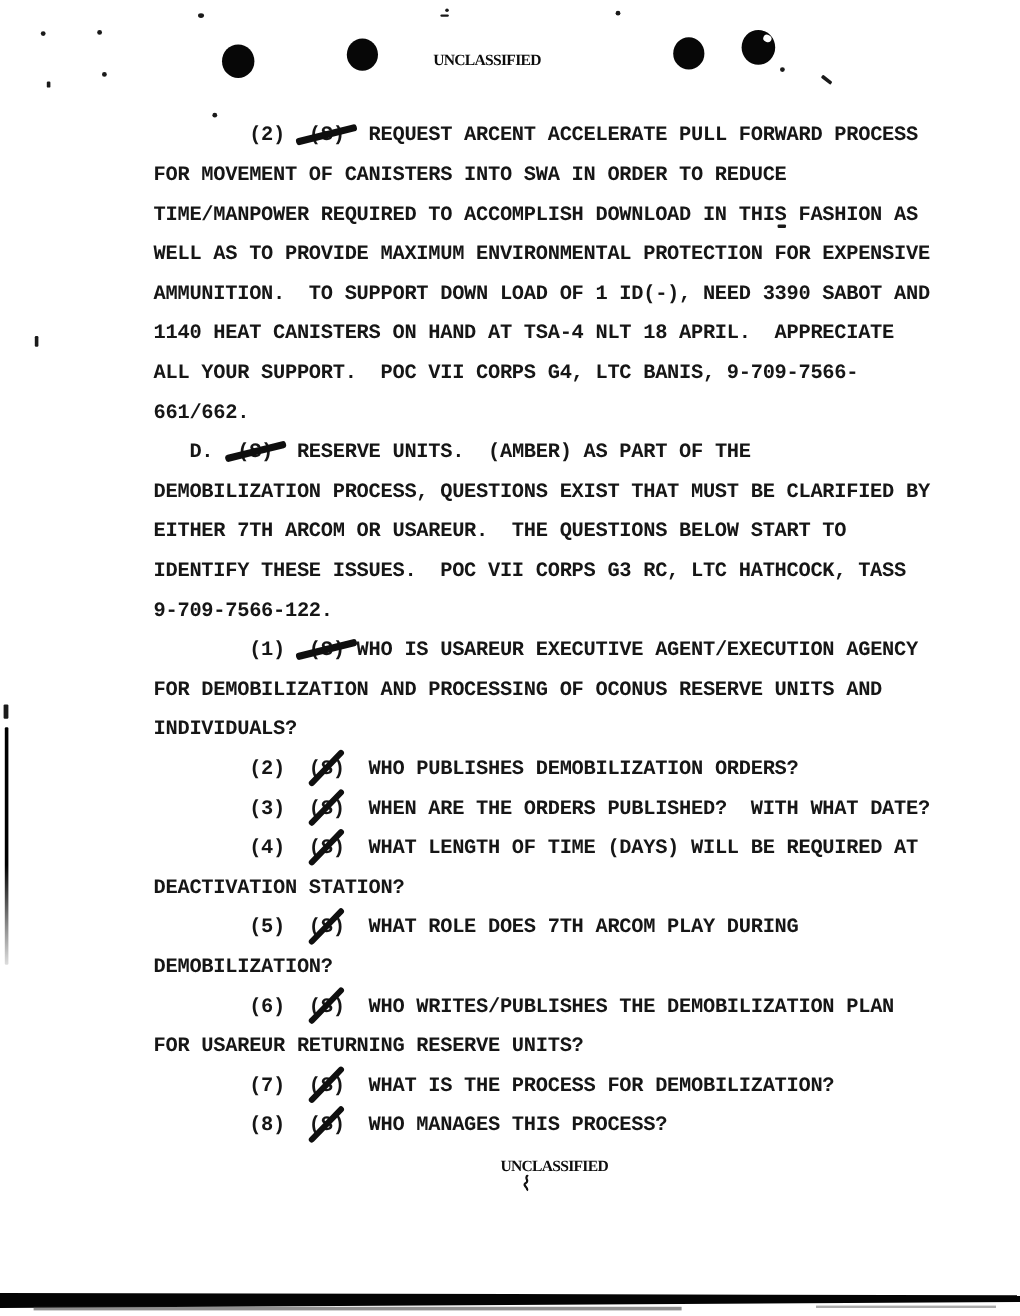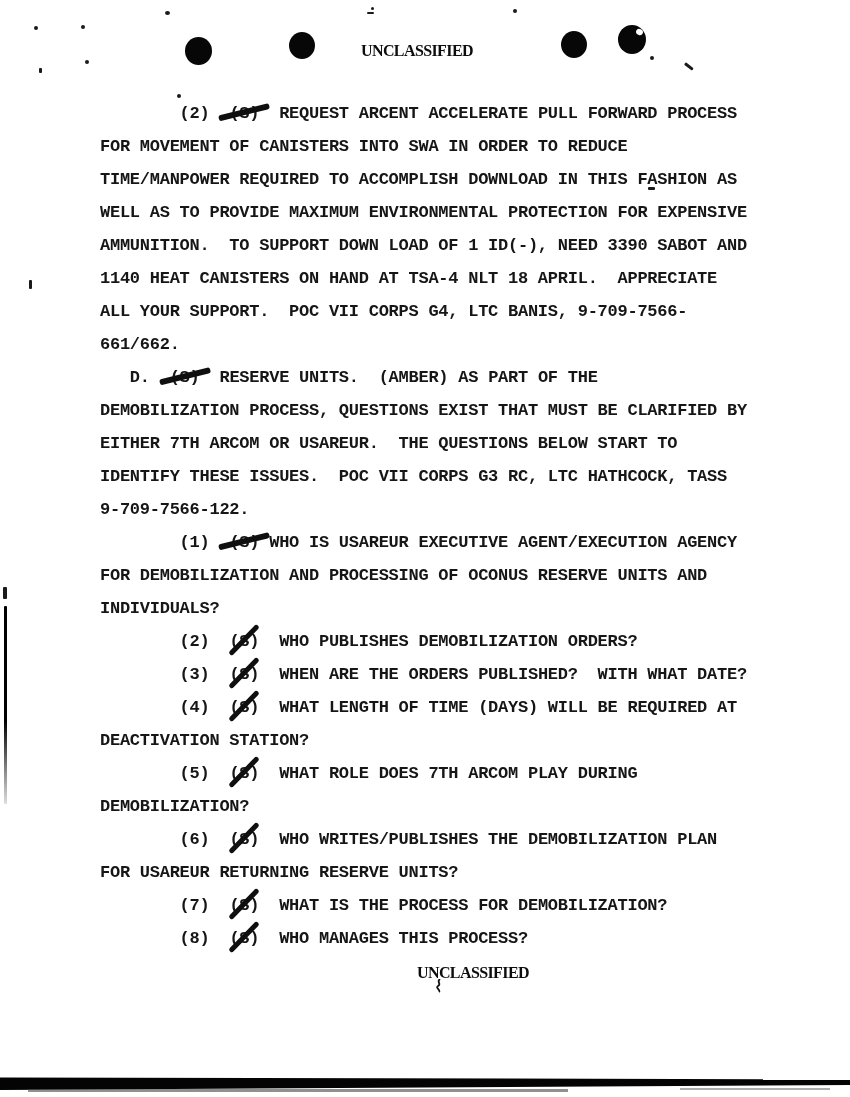--- a/index.html
+++ b/index.html
@@ -3,27 +3,27 @@
 <meta charset="utf-8">
 <style>
   html,body{margin:0;padding:0;background:#e8e8e8;}
   .page{
     position:relative;width:850px;height:1097px;background:#ffffff;
     overflow:hidden;font-family:"Liberation Mono",monospace;color:#141414;
   }
   
   .banner{
     position:absolute;font-family:"Liberation Serif",serif;font-weight:700;
-    font-size:16px;letter-spacing:-0.6px;color:#0d0d0d;white-space:nowrap;
+    font-size:13px;letter-spacing:-0.6px;color:#0d0d0d;white-space:nowrap;
   }
   .banner.top{left:361px;top:42px;}
   .banner.bottom{left:417px;top:964px;}
   
   .doc-body{
-    position:absolute;left:100px;top:97px;width:700px;
+    position:absolute;left:128px;top:97px;width:700px;
     font-size:17px;font-weight:700;line-height:33px;letter-spacing:-0.25px;
     white-space:pre;color:#161616;
   }
   .line{height:33px;}
   
   .strike{position:relative;display:inline-block;}
   .strike::after{
     content:"";position:absolute;left:50%;top:46%;width:40px;height:5px;
     background:#0f0f0f;border-radius:2.5px;
     transform:translate(-50%,-50%) rotate(-46deg);

